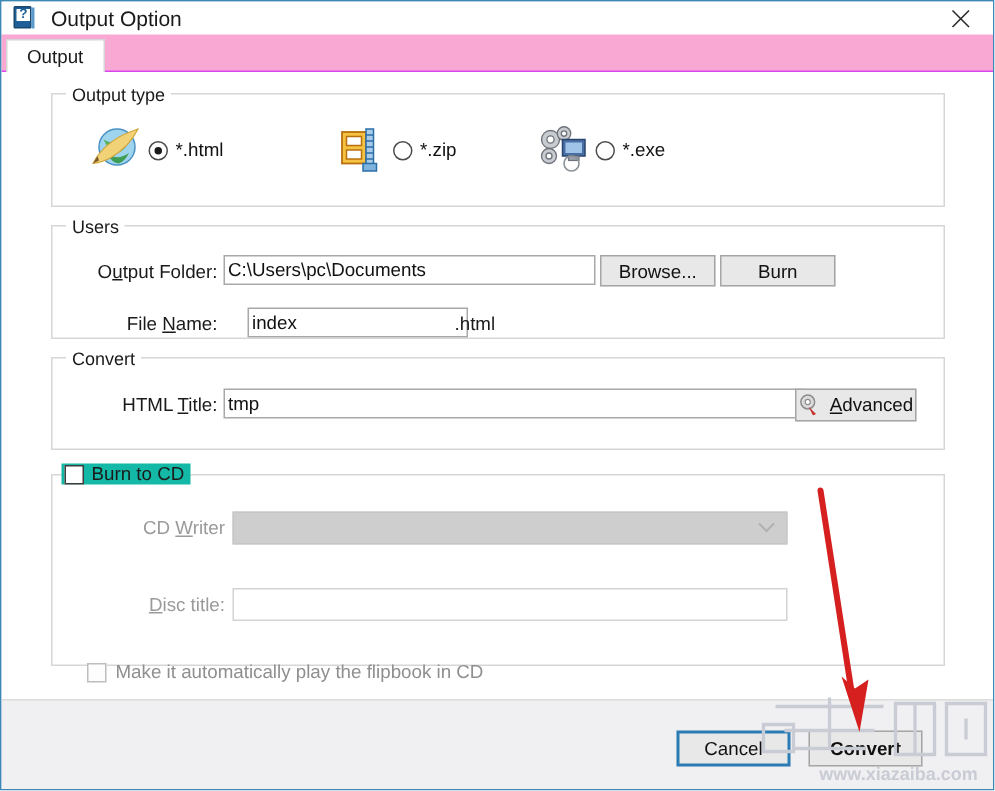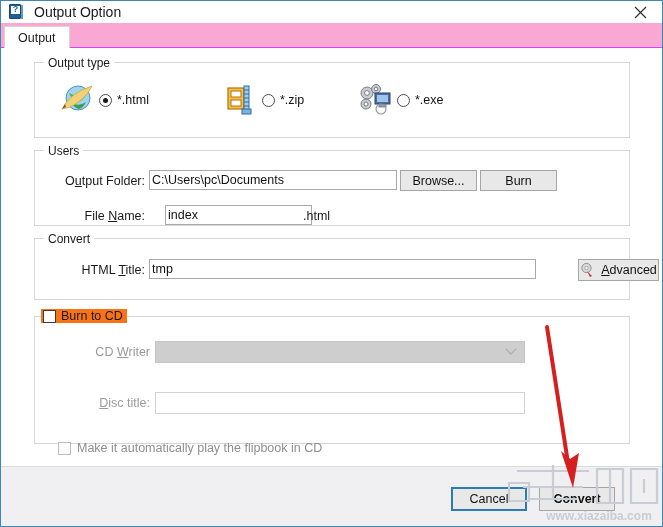--- a/index.html
+++ b/index.html
@@ -218,21 +218,21 @@
     border: 1px solid #3c3c3c;
     box-sizing: border-box;
     background: #ffffff;
     flex: none;
     cursor: pointer;
   }
   .chk.disabled { border-color: #bdbdbd; background: #fdfdfd; cursor: default; }
   #burn-header {
     position: absolute;
     top: -8px; left: 6px;
-    background: #f97316;
+    background: #14b8a6;
     padding: 0 4px 0 2px;
     display: flex;
     align-items: center;
     gap: 5px;
   }
   #burn-header .lbl { font-size: 12.5px; color: #1a1a1a; white-space: nowrap; }
 
   .lbl-disabled { color: #9a9a9a; }
   .combo-disabled {
     position: absolute;
@@ -393,21 +393,21 @@
       <input class="txtinput" style="left: 114px; top: 54px; width: 147px; height: 20px; margin-left: 16px;" value="index">
       <div class="suffix-label" style="left:268px; top:58px;">.html</div>
     </div>
 
     <div class="group" id="group-options">
       <div class="group-title">Convert</div>
 
       <div class="field-label" style="left:0px; top:24px; width:110px;">HTML <u>T</u>itle:</div>
       <input class="txtinput" style="left: 114px; top: 20px; width: 387px; height: 20px;" value="tmp">
 
-      <div class="btn" id="btn-advanced" style="left:495px; top:20px; width:81px; height:22px;margin-left:48px;">
+      <div class="btn" id="btn-advanced" style="left:495px; top:20px; width:81px; height:22px;">
         <span class="gear-ico">
           <svg width="15" height="15" viewBox="0 0 15 15">
             <circle cx="6.5" cy="6" r="4.6" fill="#dcdcdc" stroke="#8c8c8c" stroke-width="1"></circle>
             <circle cx="6.5" cy="6" r="1.7" fill="#ffffff" stroke="#8c8c8c" stroke-width="0.8"></circle>
             <path d="M7 9 l5 5 l-2 1 z" fill="#c4302b"></path>
           </svg>
         </span>
         <span><u>A</u>dvanced</span>
       </div>
     </div>

